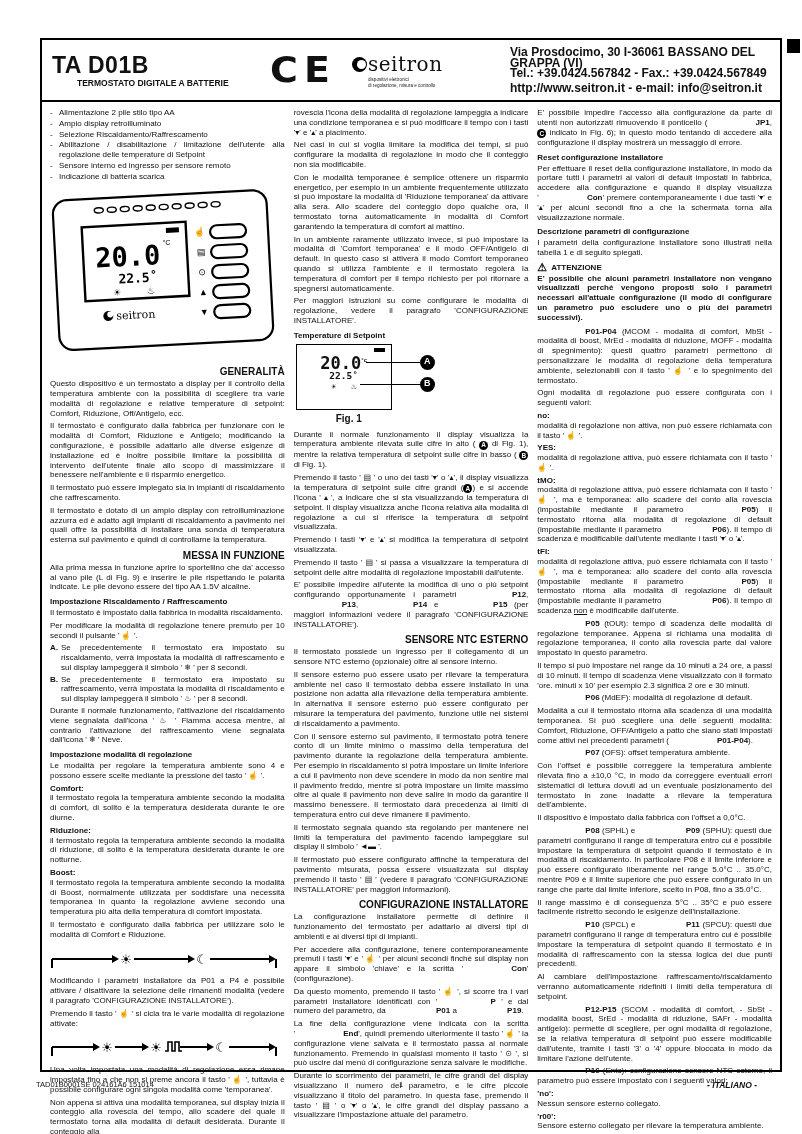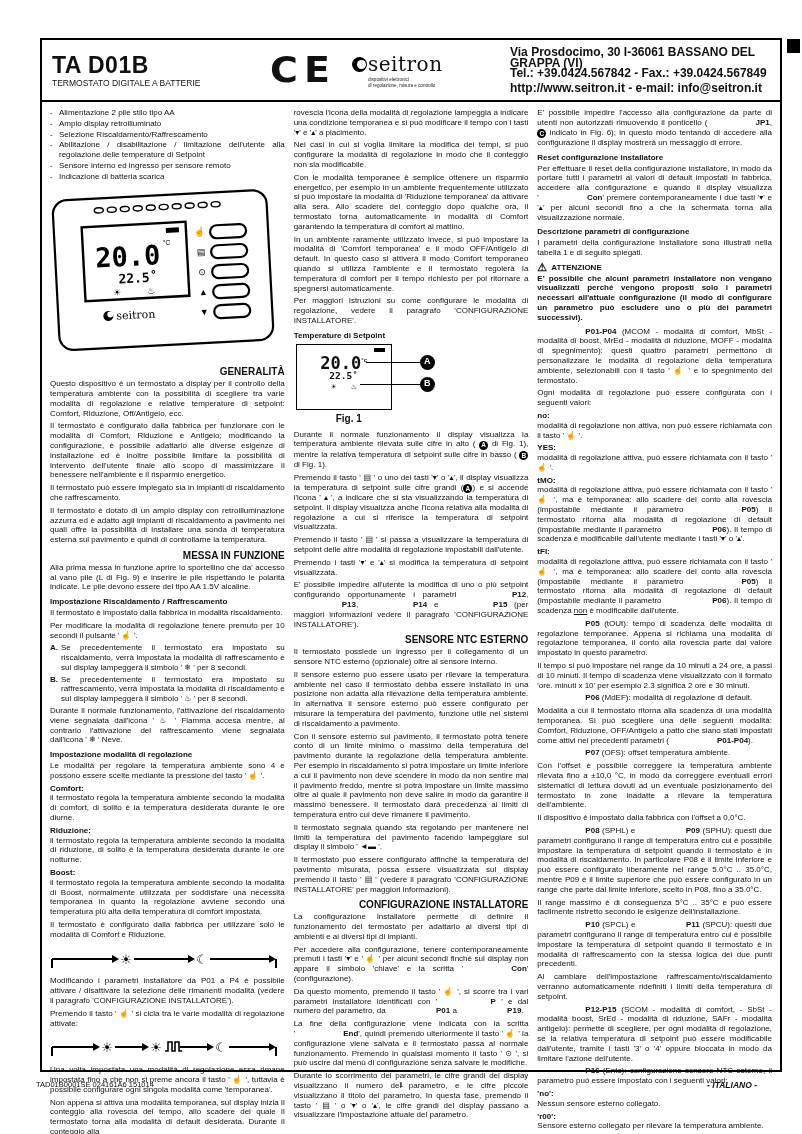--- a/index.html
+++ b/index.html
@@ -6,21 +6,21 @@
   .page{position:relative;width:802px;height:1134px;background:#ffffff;
         font-family:"Liberation Sans",sans-serif;color:#111;overflow:hidden;}
   .corner-mark{position:absolute;left:787px;top:39px;width:13px;height:14px;background:#000;}
   .frame{position:absolute;left:40px;top:38px;width:742px;height:1034px;
          border:2px solid #000;box-sizing:border-box;}
   
   .hdr{display:flex;align-items:center;height:62px;border-bottom:2px solid #000;
        padding:0 10px;box-sizing:border-box;}
   .hdr-model{width:208px;}
   .hdr-model .model{font-size:23px;font-weight:bold;letter-spacing:.5px;line-height:24px;}
-  .hdr-model .sub{font-size:8.5px;font-weight:normal;margin-top:1px;}
+  .hdr-model .sub{font-size:8.5px;font-weight:bold;margin-top:1px;margin-left:25px;}
   .ce{width:86px;font-size:38px;font-weight:bold;letter-spacing:6px;
       font-family:"DejaVu Sans",sans-serif;text-align:center;transform:scaleY(.95);}
   .logo{width:150px;display:flex;flex-direction:column;align-items:flex-start;padding-left:6px;}
   .logo-row{display:flex;align-items:center;}
   .logo-mark{width:15px;height:15px;border-radius:50%;background:#000;position:relative;margin-right:1px;}
   .logo-mark::after{content:"";position:absolute;left:5px;top:3px;width:9px;height:9px;border-radius:50%;background:#fff;}
   .logo-name{font-size:20px;letter-spacing:.5px;font-family:"DejaVu Serif",serif;}
   .logo-tag{font-size:4.6px;line-height:5.2px;color:#222;margin-top:1px;padding-left:16px;}
   .hdr-addr{flex:1;text-align:left;padding-left:8px;font-size:12px;font-weight:bold;line-height:10.5px;}
   .hdr-addr .www{margin-top:4px;}
@@ -217,22 +217,22 @@
               </div>
     </div>
     <div class="f1line" style="left:70px;top:18px;width:58px;"></div>
     <div class="f1line" style="left:64px;top:40px;width:64px;"></div>
     <div class="f1co" style="left:124px;top:11px;">A</div>
     <div class="f1co" style="left:124px;top:33px;">B</div>
     <div class="figcap">Fig. 1</div>
   </div>
           <div class="p">Durante il normale funzionamento il display visualizza la temperatura ambiente rilevata sulle cifre in alto ( <span class="co">A</span> di Fig. 1), mentre la relativa temperatura di setpoint sulle cifre in basso ( <span class="co">B</span> di Fig. 1).</div>
           <div class="p">Premendo il tasto ' ▤ ' o uno dei tasti '▾' o '▴', il display visualizza la temperatura di setpoint sulle cifre grandi (<span class="co">A</span>) e si accende l'icona ' ▴ ', a indicare che si sta visualizzando la temperatura di setpoint. Il display visualizza anche l'icona relativa alla modalità di regolazione a cui si riferisce la temperatura di setpoint visualizzata.</div>
+          <div class="p">Premendo i tasti '▾' e '▴' si modifica la temperatura di setpoint visualizzata.</div>
           <div class="p">Premendo il tasto ' ▤ ' si passa a visualizzare la temperatura di setpoint delle altre modalità di regolazione impostabili dall'utente.</div>
-          <div class="p">Premendo i tasti '▾' e '▴' si modifica la temperatura di setpoint visualizzata.</div>
           <div class="p">E' possibile impedire all'utente la modifica di uno o più setpoint configurando opportunamente i parametri <b>P12</b>, <b>P13</b>, <b>P14</b> e <b>P15</b> (per maggiori informazioni vedere il paragrafo 'CONFIGURAZIONE INSTALLATORE').</div>
           <div class="h1">SENSORE NTC ESTERNO</div>
           <div class="p">Il termostato possiede un ingresso per il collegamento di un sensore NTC esterno (opzionale) oltre al sensore interno.</div>
           <div class="p">Il sensore esterno può essere usato per rilevare la temperatura ambiente nel caso il termostato debba essere installato in una posizione non adatta alla rilevazione della temperatura ambiente. In alternativa il sensore esterno può essere configurato per misurare la temperatura del pavimento, funzione utile nei sistemi di riscaldamento a pavimento.</div>
           <div class="p">Con il sensore esterno sul pavimento, il termostato potrà tenere conto di un limite minimo o massimo della temperatura del pavimento durante la regolazione della temperatura ambiente. Per esempio in riscaldamento si potrà impostare un limite inferiore a cui il pavimento non deve scendere in modo da non sentire mai il pavimento freddo, mentre si potrà impostare un limite massimo oltre al quale il pavimento non deve salire in modo da garantire il massimo benessere. Il termostato darà precedenza ai limiti di temperatura entro cui deve rimanere il pavimento.</div>
           <div class="p">Il termostato segnala quando sta regolando per mantenere nei limiti la temperatura del pavimento facendo lampeggiare sul display il simbolo ' ◄▬ '.</div>
           <div class="p">Il termostato può essere configurato affinchè la temperatura del pavimento misurata, possa essere visualizzata sul display premendo il tasto ' ▤ ' (vedere il paragrafo 'CONFIGURAZIONE INSTALLATORE' per maggiori informazioni).</div>
           <div class="h1">CONFIGURAZIONE INSTALLATORE</div>
           <div class="p">La configurazione installatore permette di definire il funzionamento del termostato per adattarlo ai diversi tipi di ambienti e ai diversi tipi di impianti.</div>
           <div class="p">Per accedere alla configurazione, tenere contemporaneamente premuti i tasti '▾' e ' ☝ ' per alcuni secondi finché sul display non appare il simbolo 'chiave' e la scritta '<b>Con</b>' (configurazione).</div>

